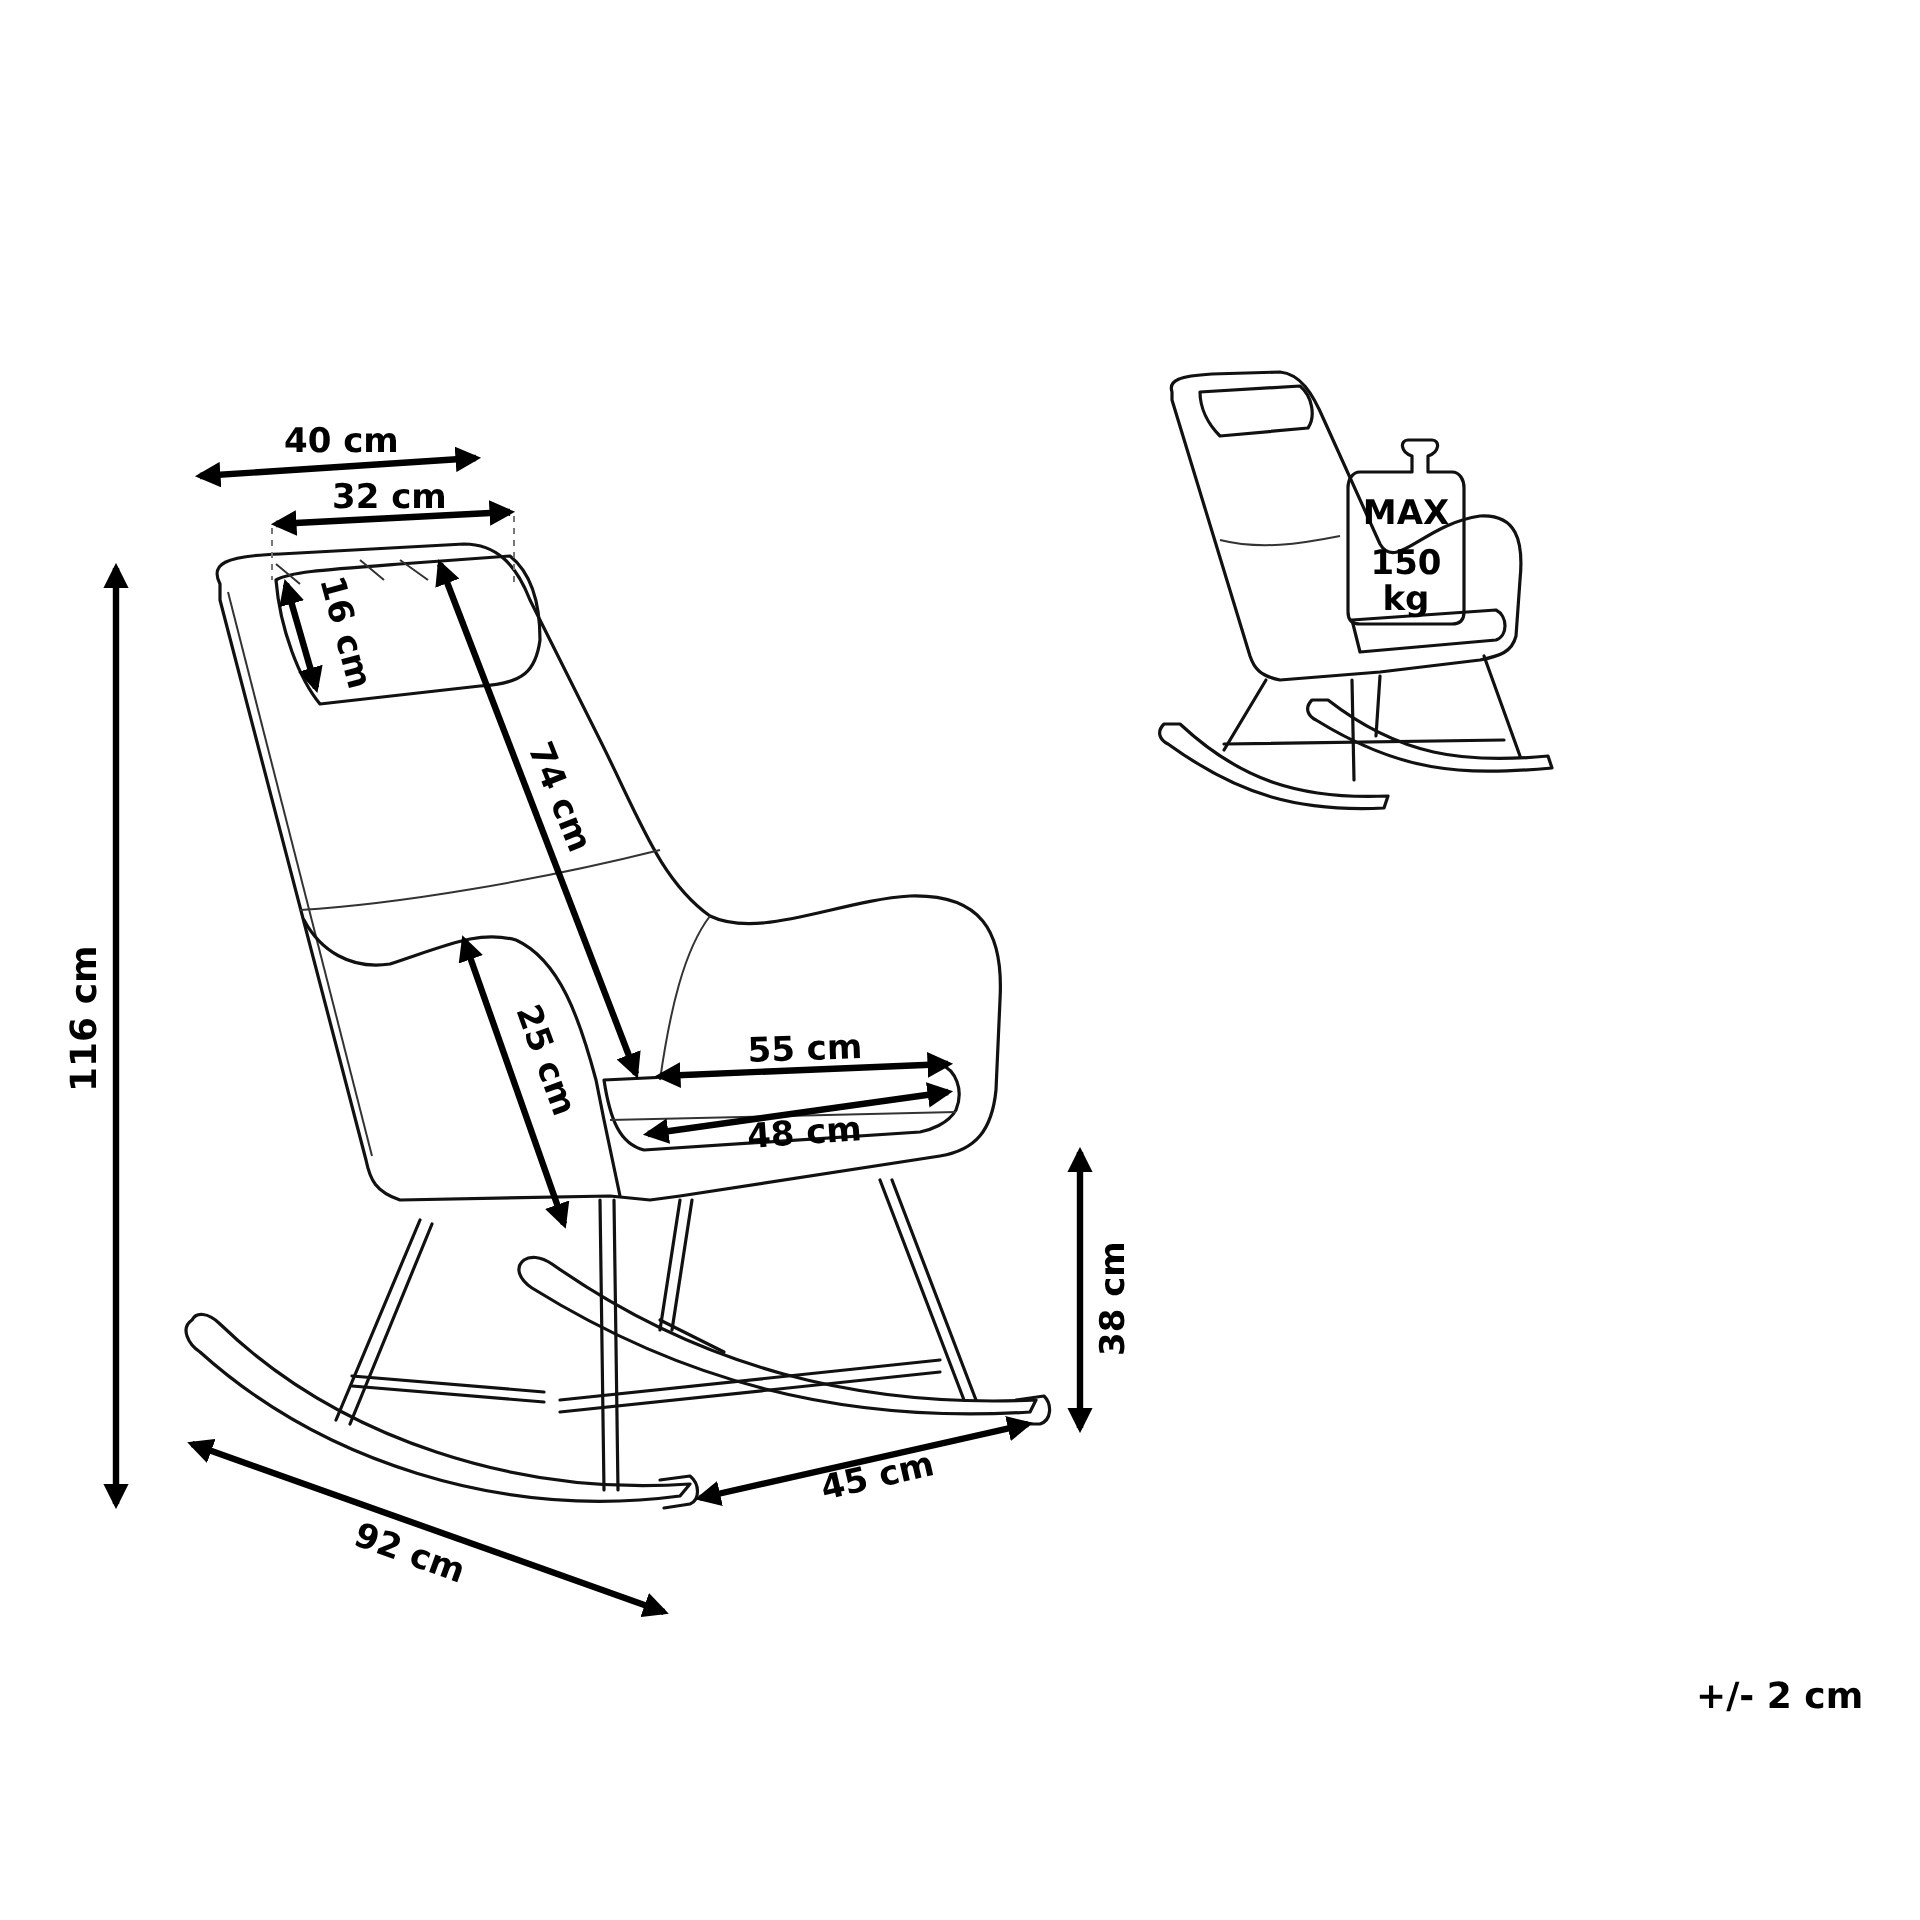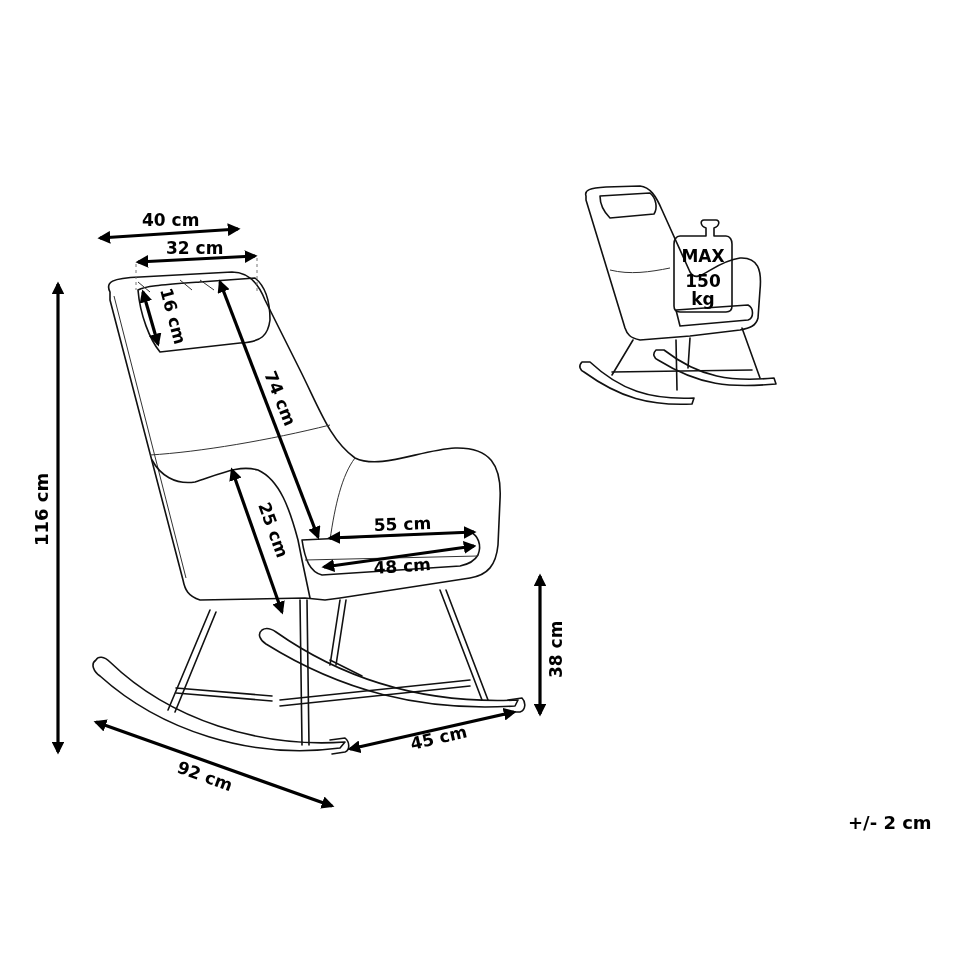--- a/index.html
+++ b/index.html
@@ -4,21 +4,21 @@
 <style>
   html, body { margin: 0; padding: 0; background: #ffffff; }
   body { width: 960px; height: 960px; overflow: hidden; position: relative; font-family: "DejaVu Sans", sans-serif; }
   svg { position: absolute; left: 0; top: 0; }
   .ln { fill: none; stroke: #111; stroke-width: 1.6; stroke-linejoin: round; stroke-linecap: round; }
   .ln-thin { fill: none; stroke: #333; stroke-width: 1; }
   .ln-dash { fill: none; stroke: #777; stroke-width: 1; stroke-dasharray: 3 3; }
   .dim { fill: none; stroke: #000; stroke-width: 3.2; }
   .lbl { font-family: "DejaVu Sans", sans-serif; font-weight: bold; font-size: 17px; fill: #000; }
   .lbl-lg { font-family: "DejaVu Sans", sans-serif; font-weight: bold; font-size: 18px; fill: #000; }
-  .tol { position: absolute; left: 848px; top: 812px; font-weight: bold; font-size: 18px; color: #000; }
+  .tol { position: absolute; left: 848px; top: 838px; font-weight: bold; font-size: 18px; color: #000; }
 </style>
 </head>
 <body>
 
 <svg width="960" height="960" viewBox="0 0 960 960">
   <defs>
     <marker id="ah" viewBox="0 0 10 10" refX="8" refY="5" markerWidth="4" markerHeight="4" orient="auto-start-reverse">
       <path d="M0,0 L10,5 L0,10 z" fill="#000"></path>
     </marker>
   </defs>

